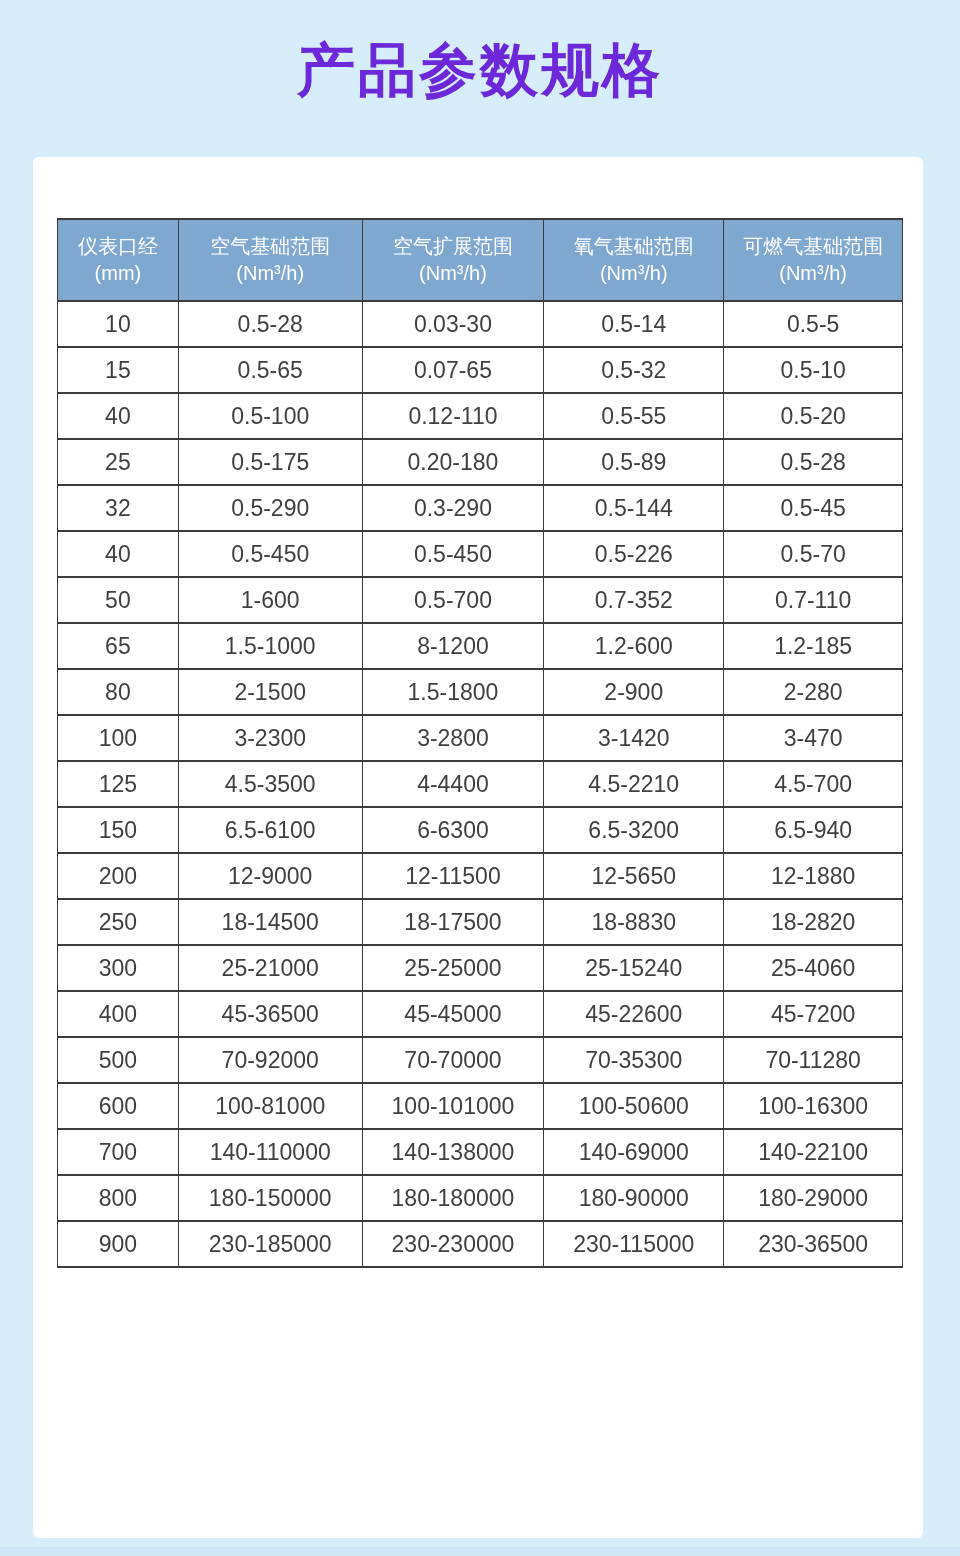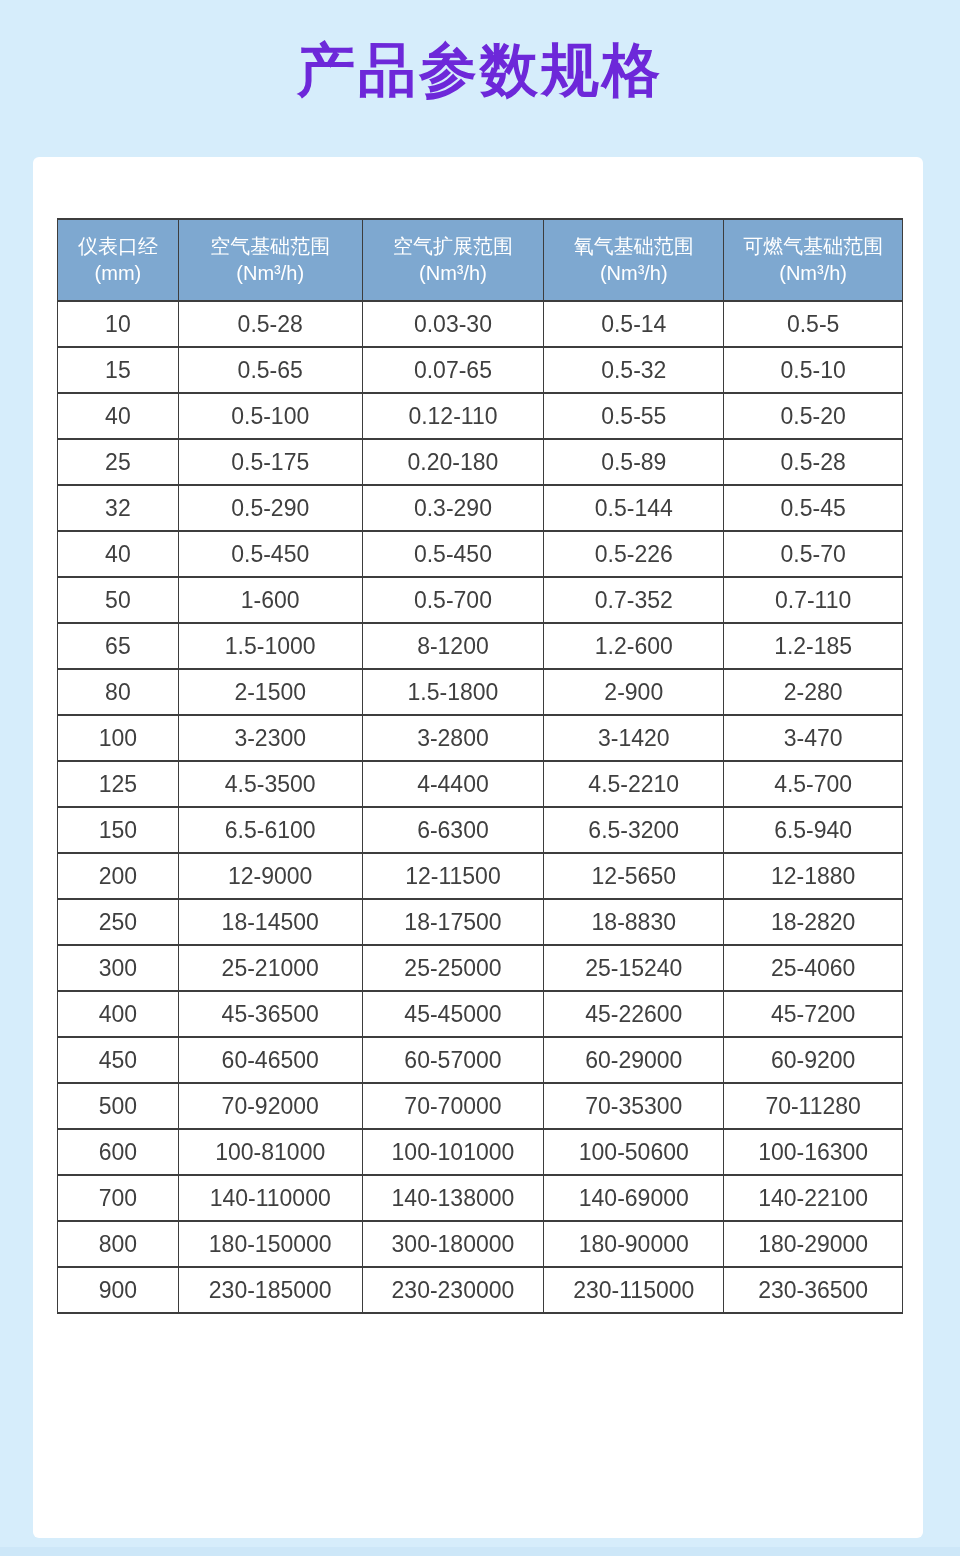--- a/index.html
+++ b/index.html
@@ -228,27 +228,20 @@
           <td>25-4060</td>
         </tr>
         <tr>
           <td>400</td>
           <td>45-36500</td>
           <td>45-45000</td>
           <td>45-22600</td>
           <td>45-7200</td>
         </tr>
         <tr>
-          <td>450</td>
-          <td>60-46500</td>
-          <td>60-57000</td>
-          <td>60-29000</td>
-          <td>60-9200</td>
-        </tr>
-        <tr>
           <td>500</td>
           <td>70-92000</td>
           <td>70-70000</td>
           <td>70-35300</td>
           <td>70-11280</td>
         </tr>
         <tr>
           <td>600</td>
           <td>100-81000</td>
           <td>100-101000</td>
@@ -258,21 +251,21 @@
         <tr>
           <td>700</td>
           <td>140-110000</td>
           <td>140-138000</td>
           <td>140-69000</td>
           <td>140-22100</td>
         </tr>
         <tr>
           <td>800</td>
           <td>180-150000</td>
-          <td>300-180000</td>
+          <td>180-180000</td>
           <td>180-90000</td>
           <td>180-29000</td>
         </tr>
         <tr>
           <td>900</td>
           <td>230-185000</td>
           <td>230-230000</td>
           <td>230-115000</td>
           <td>230-36500</td>
         </tr>

